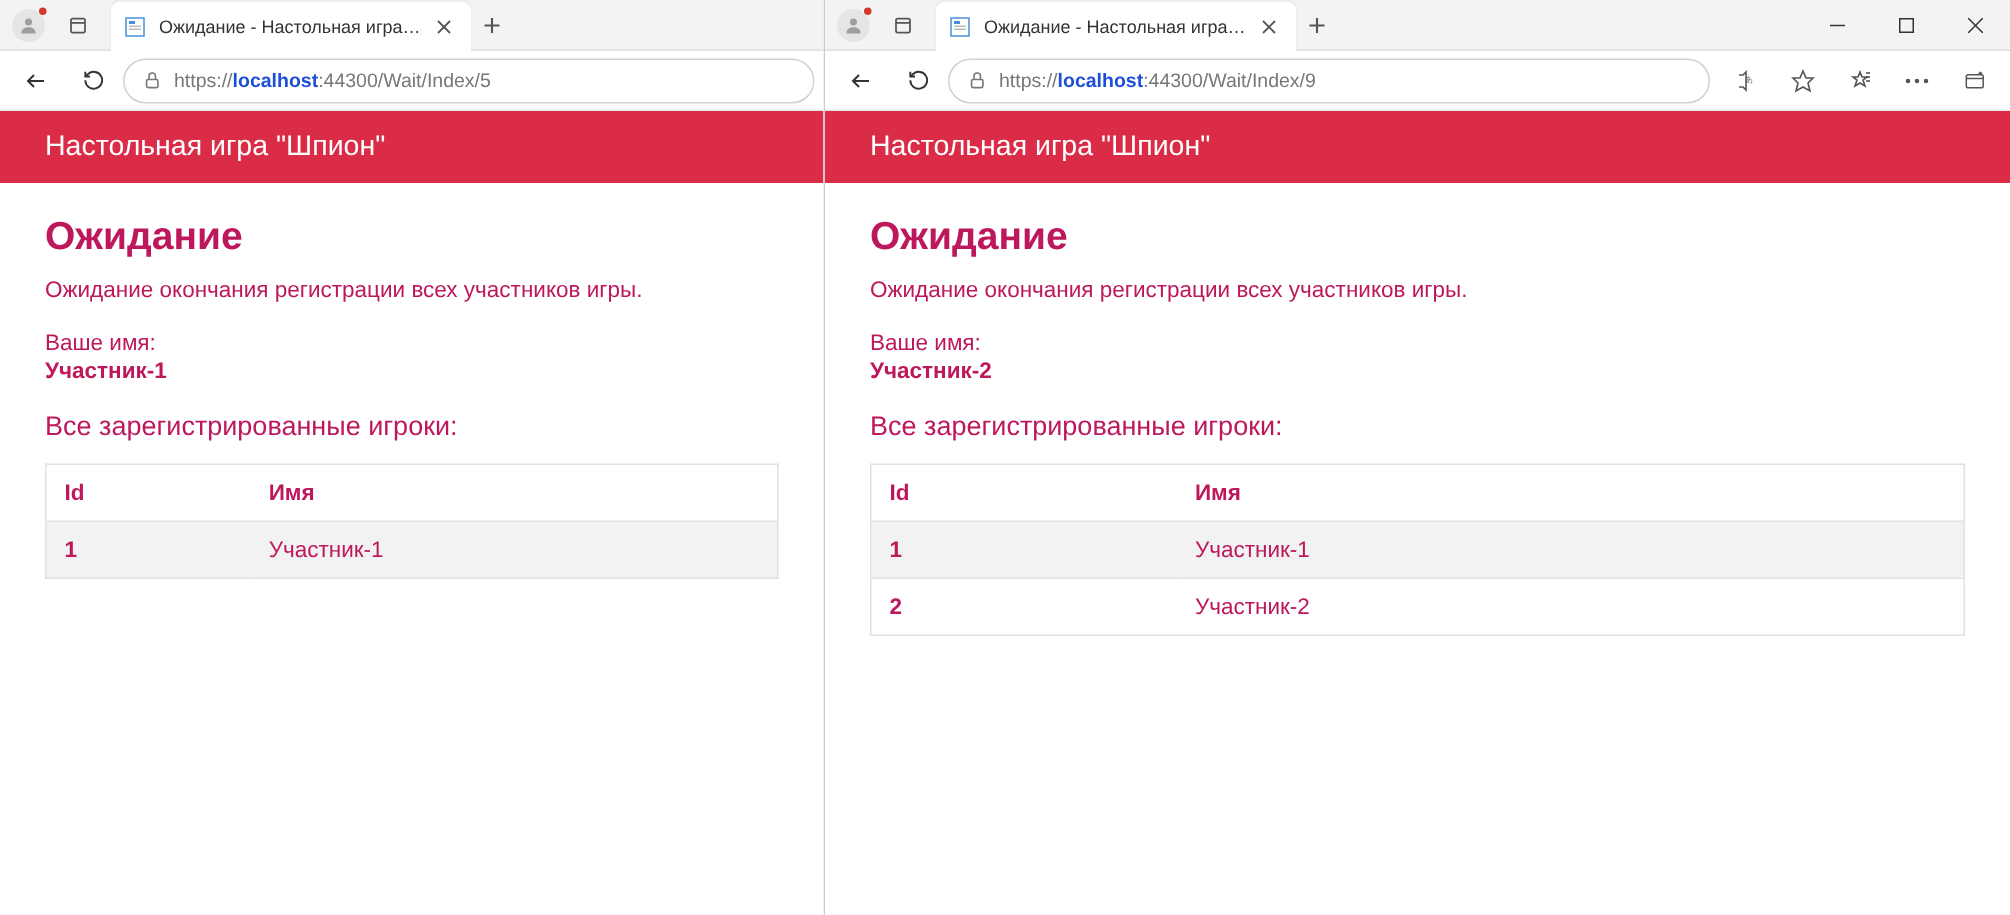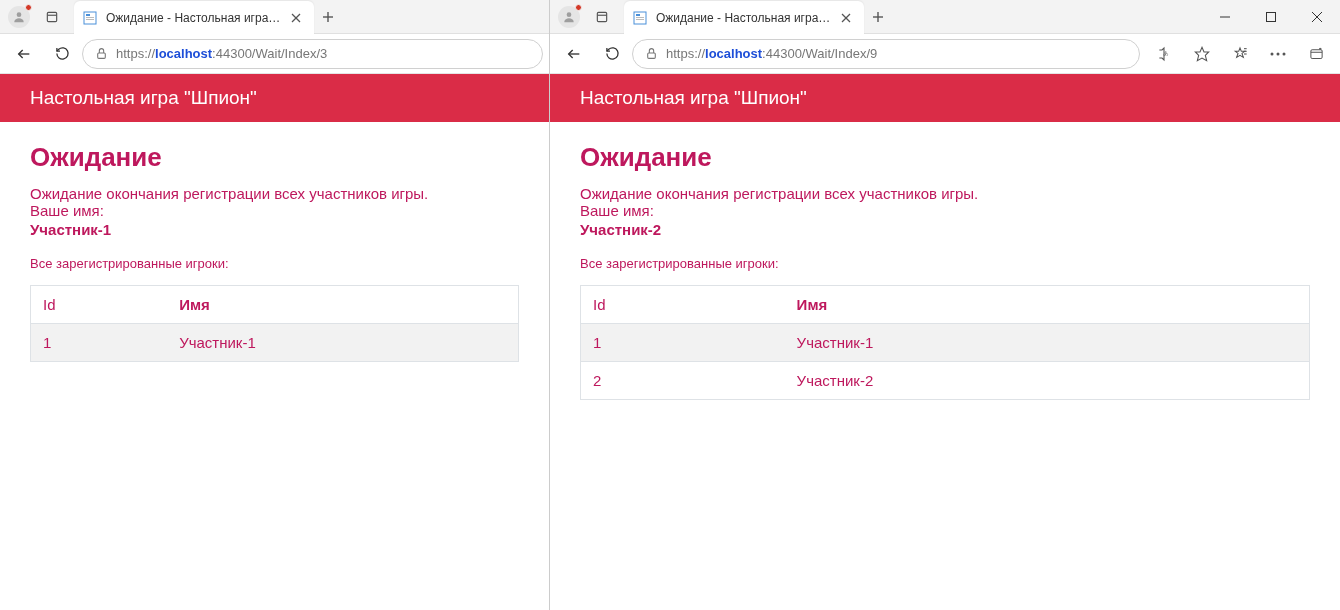--- a/index.html
+++ b/index.html
@@ -88,34 +88,34 @@
 
   
   .page{flex:1;overflow:auto;background:#fff;}
   .appbar{
     background:#da2c47;color:#fff;height:48px;
     display:flex;align-items:center;padding:0 30px;
     font-size:19px;
   }
   .content{padding:20px 30px;color:#be185d;}
   .content h1{font-size:26px;font-weight:600;margin-bottom:12px;}
-  .content p{font-size:15px;}
+  .content p{font-size:15px;margin-bottom:18px;}
   .label-line{font-size:15px;margin-bottom:2px;}
   .name-bold{font-weight:700;font-size:15px;margin-bottom:18px;}
-  .players-label{font-size:13px;margin-bottom:14px;}
+  .players-label{font-size:18px;margin-bottom:14px;}
   table.players{
     width:100%;border-collapse:collapse;font-size:15px;
     border:1px solid #dee2e6;
   }
   table.players th, table.players td{
     padding:10px 12px;text-align:left;border-top:1px solid #dee2e6;
   }
   table.players thead th{border-top:none;font-weight:700;}
   table.players tbody tr:nth-child(odd){background:#f2f2f2;}
-  table.players th:first-child, table.players td:first-child{width:28%;font-weight:400;}
+  table.players th:first-child, table.players td:first-child{width:28%;font-weight:700;}
 
   svg{display:block;}
 </style>
 </head>
 <body>
 
 <div class="window left">
   <div class="titlebar">
     <div class="profile-cluster">
       <div class="profile-badge">
@@ -173,21 +173,21 @@
         </svg>
     </div>
     <div class="addressbar">
       <span class="lock">
         <svg width="13" height="13" viewBox="0 0 24 24" fill="none" stroke="#777" stroke-width="2">
             <rect x="5" y="11" width="14" height="10" rx="2"></rect>
             <path d="M8 11V7a4 4 0 0 1 8 0v4"></path>
           </svg>
       </span>
       <span class="url">
-        <span>https://</span><b>localhost</b><span>:44300/Wait/Index/3</span>
+        <span>https://</span><b>localhost</b><span>:44300/Wait/Index/5</span>
       </span>
     </div>
   </div>
 
   <div class="page">
     <div class="appbar">
       <span>Настольная игра "Шпион"</span>
     </div>
     <div class="content">
       <h1>Ожидание</h1>

